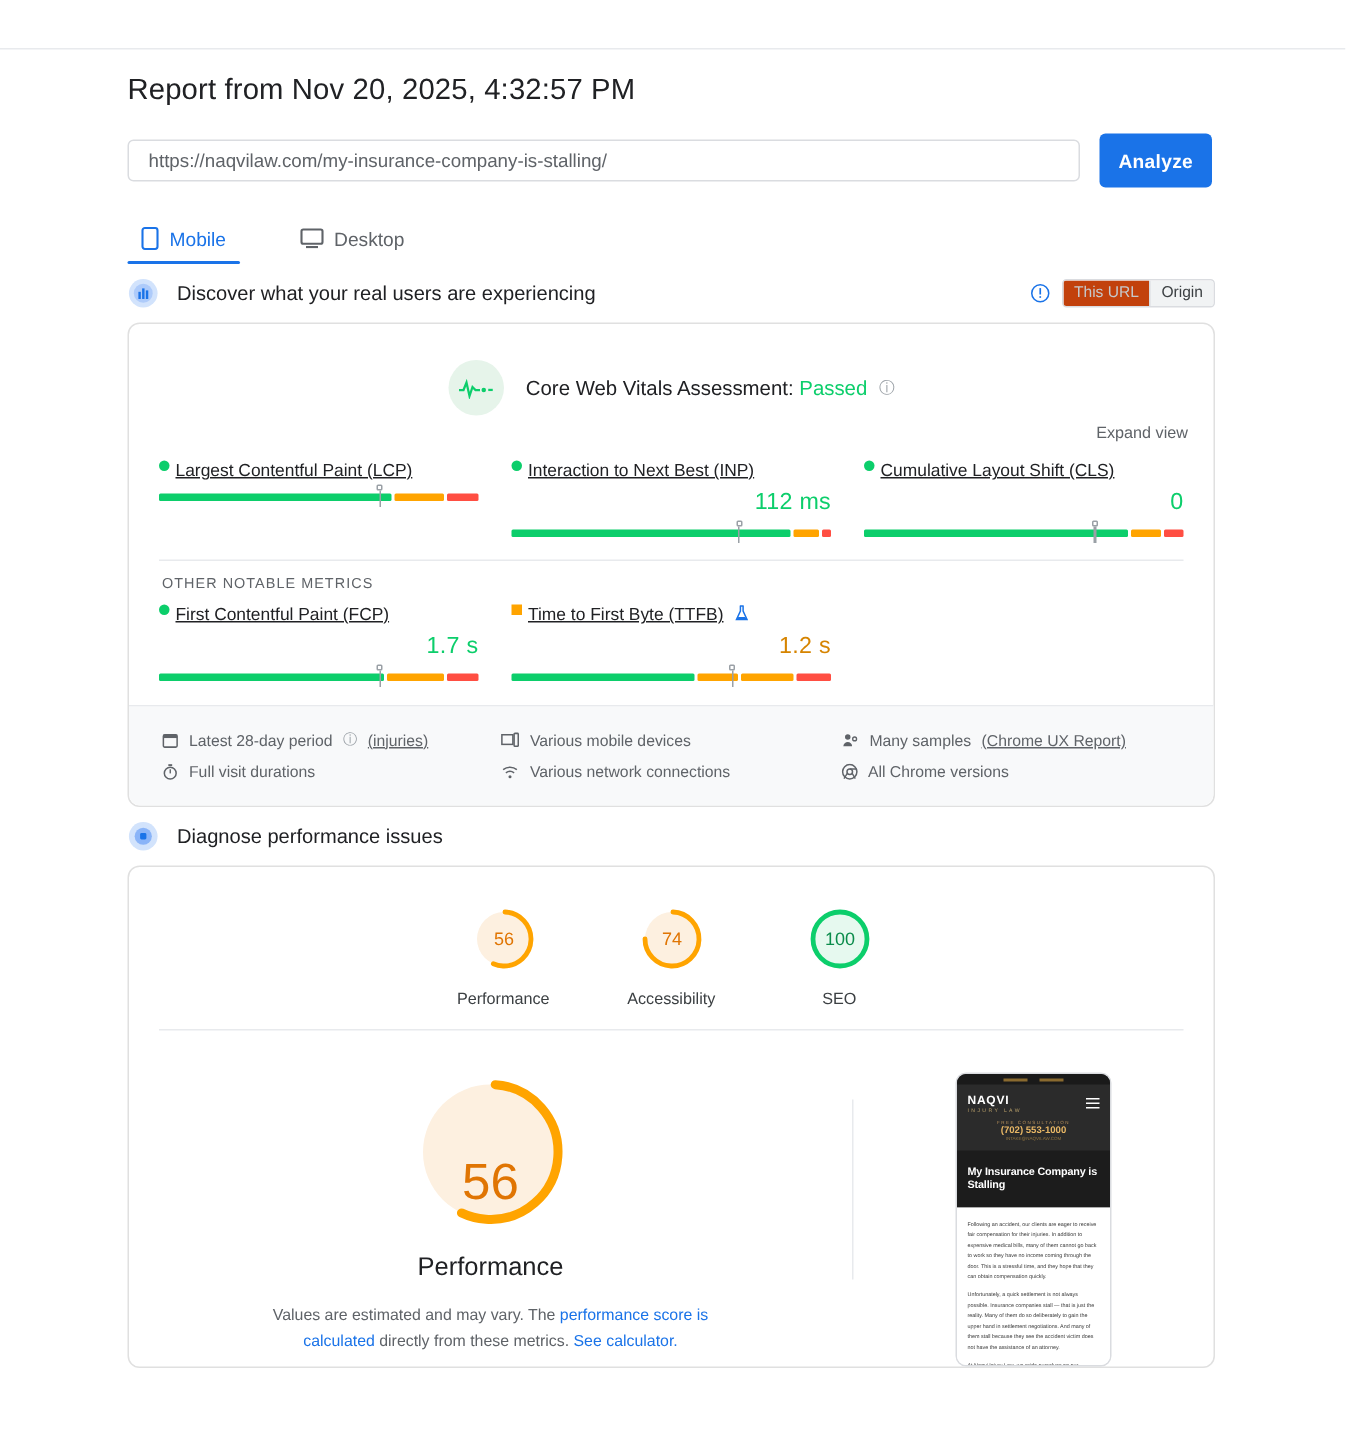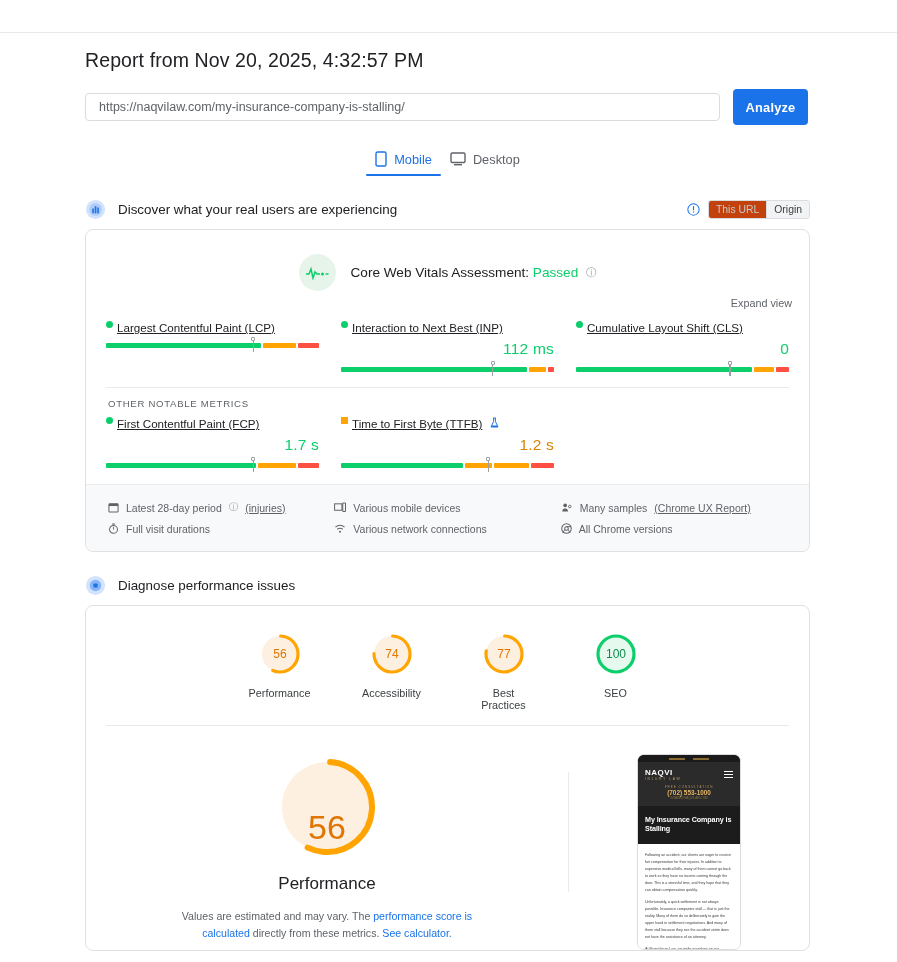--- a/index.html
+++ b/index.html
@@ -24,30 +24,30 @@
     flex: 0 0 635px; height: 28px; border: 1px solid #dadce0; border-radius: 4px;
     padding: 0 13px; font-size: 12.5px; color: #5f6368;
     font-family: "Liberation Sans", sans-serif; background:#fff; outline:none;
   }
   .analyze-btn {
     width: 75px; height: 36px; background: #1a73e8; color:#fff; border:none;
     border-radius: 4px; font-size: 12.8px; font-weight: 600; cursor: pointer;
     font-family: "Liberation Sans", sans-serif; letter-spacing:.2px;
   }
 
-  .tabs { display:flex; justify-content:center; margin-top:22px; }
+  .tabs { display:flex; justify-content:flex-start; gap:31px; margin-top:22px; }
   .tab { display:flex; align-items:center; gap:7px; padding: 4px 9px 9px 9px;
          font-size: 12.8px; color:#5f6368; cursor:pointer; position:relative; }
   .tab.active { color:#1a73e8; font-weight:500; }
   .tab.active::after {
     content:""; position:absolute; left:0; right:0; bottom:0; height:2.5px;
     background:#1a73e8; border-radius:2px;
   }
 
-  .section-head { display:flex; align-items:center; margin-top:23px; position:relative;text-align:center; }
+  .section-head { display:flex; align-items:center; margin-top:9px; position:relative;text-align:center; }
   .sec-icon { width:21px; height:21px; margin-right:12px; flex:0 0 21px; }
   .sec-title { font-size:13.4px; color:#202124; }
   .url-toggle { position:absolute; right:0; display:flex; align-items:center; gap:8px; }
   .info-i { width:13px; height:13px; }
   .seg { display:flex; border:1px solid #dadce0; border-radius:3px; overflow:hidden; height:19px; }
   .seg div { font-size:10.4px; padding:0 7px; display:flex; align-items:center;
              color:#5f6368; cursor:pointer; background:#c2410c; }
   .seg div.disabled { color:#c6c9cc; cursor:default; }
   .seg div.sel { background:#f1f3f4; color:#3c4043; border-left:1px solid #dadce0; }
 
@@ -387,28 +387,20 @@
           </svg>
           <div class="cap">Performance</div>
         </div>
         <div class="gauge">
           <svg width="44" height="44" viewBox="0 0 44 44">
             <circle cx="22" cy="22" r="18" fill="#fdf0e0"></circle>
             <circle cx="22" cy="22" r="18" fill="none" stroke="#ffa400" stroke-width="3.2" stroke-dasharray="84 92" stroke-linecap="round" transform="rotate(-88 22 22)"></circle>
             <text x="22" y="26" text-anchor="middle" font-size="12" fill="#e07503" font-family="Liberation Sans, sans-serif">74</text>
           </svg>
           <div class="cap">Accessibility</div>
-        </div>
-        <div class="gauge">
-          <svg width="44" height="44" viewBox="0 0 44 44">
-            <circle cx="22" cy="22" r="18" fill="#fdf0e0"></circle>
-            <circle cx="22" cy="22" r="18" fill="none" stroke="#ffa400" stroke-width="3.2" stroke-dasharray="87 89" stroke-linecap="round" transform="rotate(-88 22 22)"></circle>
-            <text x="22" y="26" text-anchor="middle" font-size="12" fill="#e07503" font-family="Liberation Sans, sans-serif">77</text>
-          </svg>
-          <div class="cap">Best Practices</div>
         </div>
         <div class="gauge">
           <svg width="44" height="44" viewBox="0 0 44 44">
             <circle cx="22" cy="22" r="18" fill="#e6f9ef"></circle>
             <circle cx="22" cy="22" r="18" fill="none" stroke="#0cce6b" stroke-width="3.2" stroke-dasharray="113 0" transform="rotate(-90 22 22)"></circle>
             <text x="22" y="26" text-anchor="middle" font-size="12" fill="#0b8c4b" font-family="Liberation Sans, sans-serif">100</text>
           </svg>
           <div class="cap">SEO</div>
         </div>
       </div>

